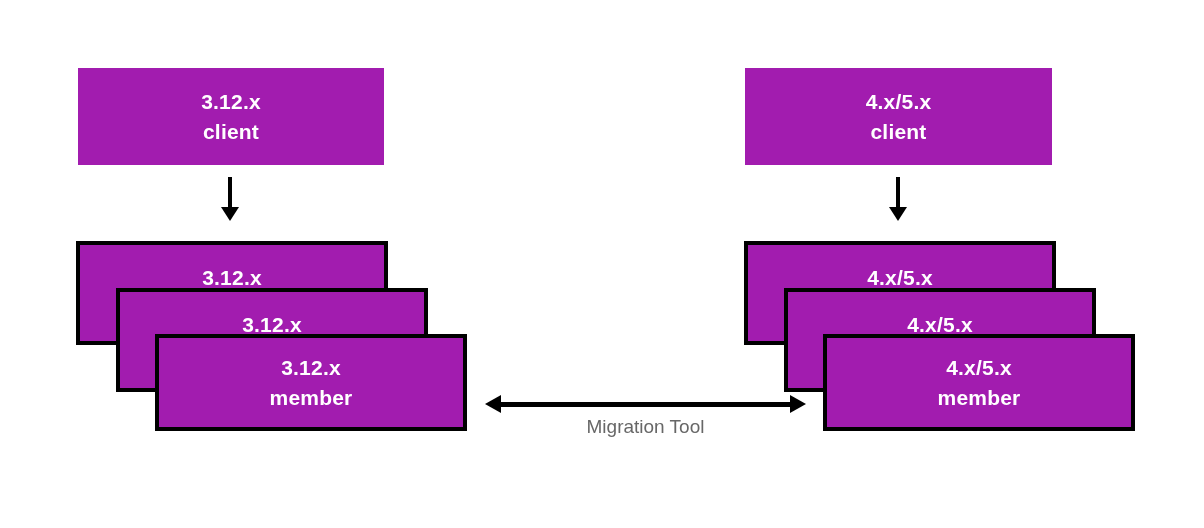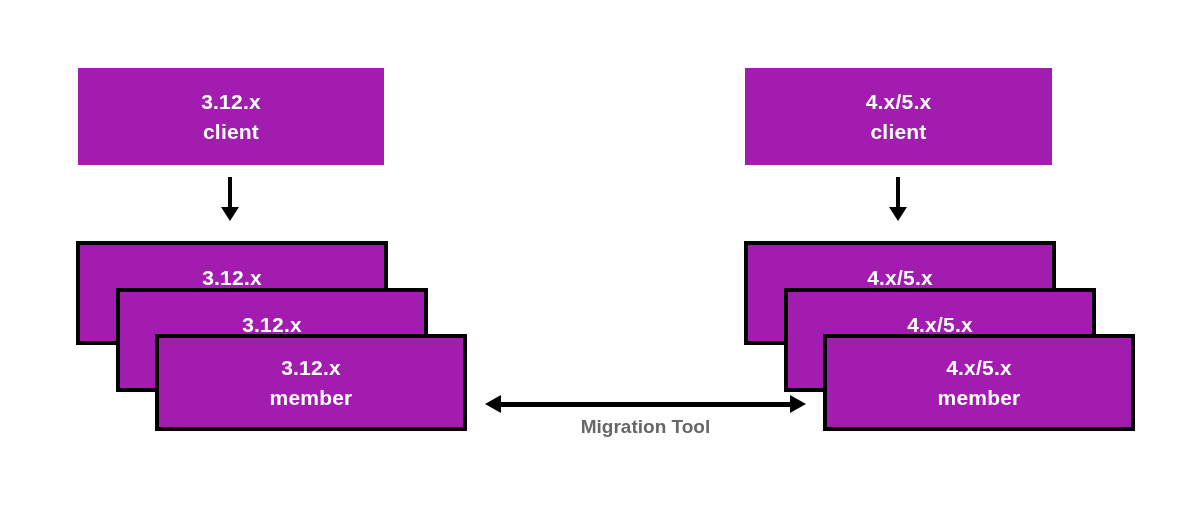--- a/index.html
+++ b/index.html
@@ -98,21 +98,21 @@
     border-right: 16px solid #000000;
   }
   .h-arrow .head-r {
     right: 0;
     border-left: 16px solid #000000;
   }
 
   .edge-label {
     position: absolute;
     color: #676767;
-    font-weight: bold;
+    font-weight: normal;
     font-size: 19px;
     white-space: nowrap;
     text-align: center;
   }
 
   
   #client-left   { left: 78px;  top: 68px;  width: 306px; height: 97px; }
   #client-right  { left: 745px; top: 68px;  width: 307px; height: 97px; }
 
   #arrow-left    { left: 216px; top: 177px; width: 28px; height: 44px; }

